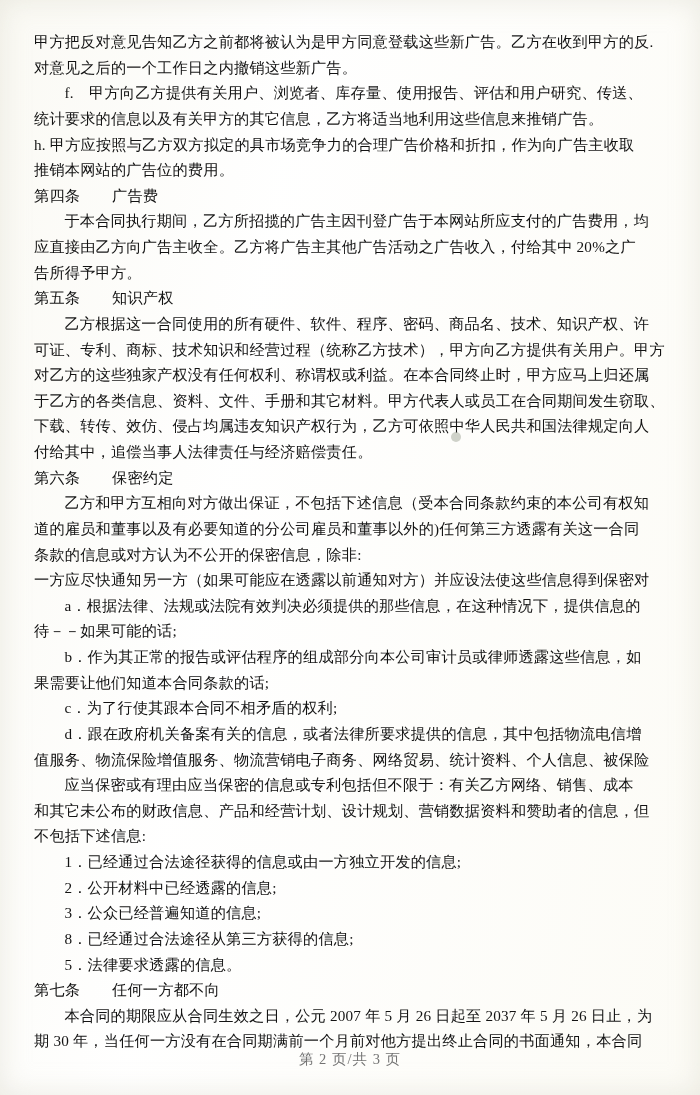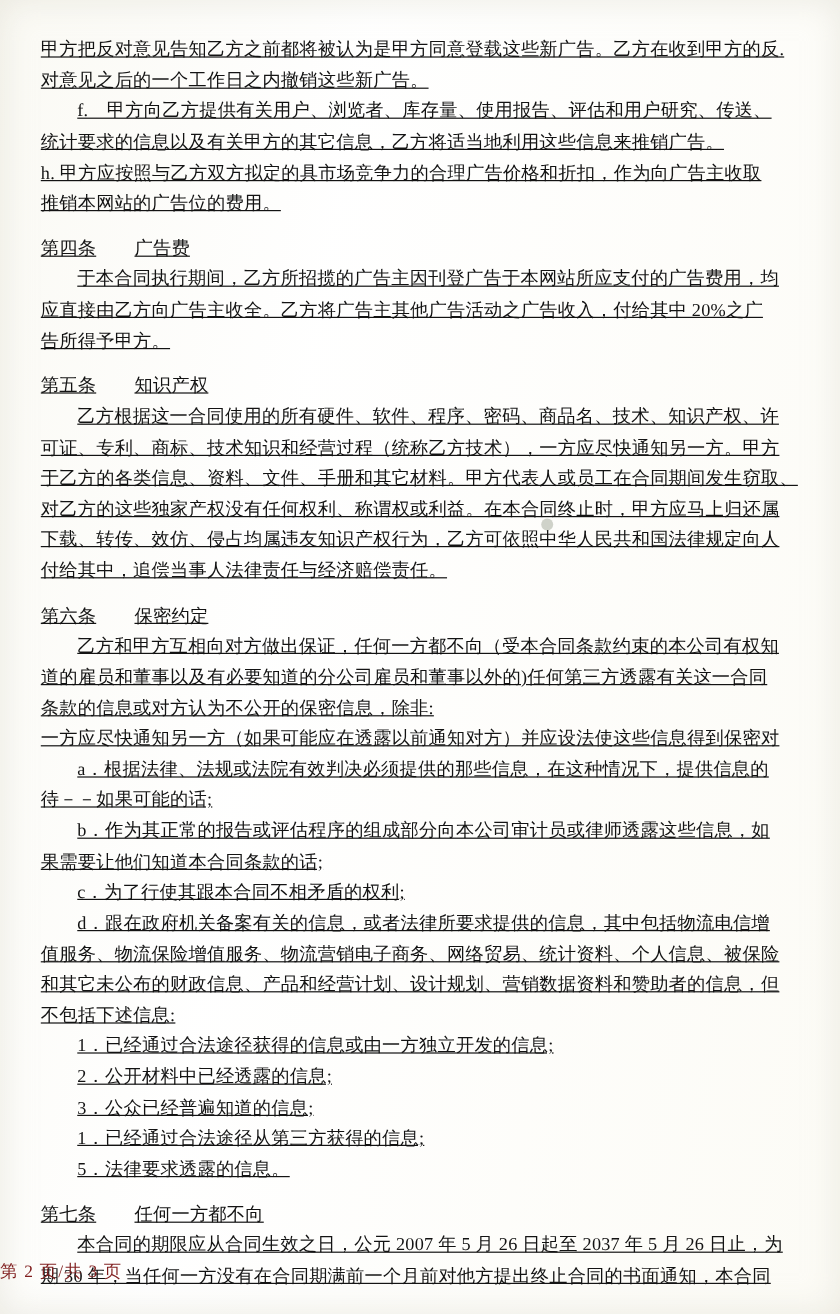--- a/index.html
+++ b/index.html
@@ -17,49 +17,49 @@
   }
   
   .page {
     position: absolute;
     inset: 0;
     background:
       linear-gradient(100deg, rgba(250,249,243,0.85) 0%, rgba(255,255,255,0.9) 35%, rgba(252,251,245,0.9) 100%),
       #fdfdfa;
     box-sizing: border-box;
     padding: 30px 34px 14px 34px;
-    text-decoration: underline;
   }
   .doc {
     font-size: 15.2px;
     line-height: 1.62;
     text-align: justify;
     letter-spacing: 0.2px;
   }
   .p {
     margin: 0 0 1px 0;
     text-indent: 0;
   }
   .indent1 { text-indent: 2em; }
   .sec-head {
-    margin-top: 13px;
+    margin-top: 1px;
     text-indent: 0;
   }
   .sec-head .gap { display: inline-block; width: 2.1em; }
   .list-item {
     text-indent: 2em;
   }
   .footer {
     position: absolute;
     left: 0;
     right: 0;
     bottom: 26px;
+    text-align: center;
     font-size: 14.5px;
     letter-spacing: 1px;
-    color: #7f1d1d;
+    color: #737373;
   }
   
   .edge-shadow {
     position: absolute;
     inset: 0;
     pointer-events: none;
     box-shadow: inset 0 0 28px rgba(220,218,205,0.55);
   }
   .smudge {
     position: absolute;
@@ -88,48 +88,49 @@
 
     <div class="p indent1">于本合同执行期间，乙方所招揽的广告主因刊登广告于本网站所应支付的广告费用，均</div>
     <div class="p">应直接由乙方向广告主收全。乙方将广告主其他广告活动之广告收入，付给其中 20%之广</div>
     <div class="p">告所得予甲方。</div>
 
     <div class="p sec-head">
       <span>第五条</span><span class="gap"></span><span>知识产权</span>
     </div>
 
     <div class="p indent1">乙方根据这一合同使用的所有硬件、软件、程序、密码、商品名、技术、知识产权、许</div>
-    <div class="p">可证、专利、商标、技术知识和经营过程（统称乙方技术），一方应尽快通知另一方。甲方</div>
+    <div class="p">可证、专利、商标、技术知识和经营过程（统称乙方技术），甲方向乙方提供有关用户。甲方</div>
+    <div class="p">对乙方的这些独家产权没有任何权利、称谓权或利益。在本合同终止时，甲方应马上归还属</div>
     <div class="p">于乙方的各类信息、资料、文件、手册和其它材料。甲方代表人或员工在合同期间发生窃取、</div>
-    <div class="p">对乙方的这些独家产权没有任何权利、称谓权或利益。在本合同终止时，甲方应马上归还属</div>
     <div class="p">下载、转传、效仿、侵占均属违友知识产权行为，乙方可依照中华人民共和国法律规定向人</div>
     <div class="p">付给其中，追偿当事人法律责任与经济赔偿责任。</div>
 
     <div class="p sec-head">
       <span>第六条</span><span class="gap"></span><span>保密约定</span>
     </div>
 
-    <div class="p indent1">乙方和甲方互相向对方做出保证，任何一方都不向（受本合同条款约束的本公司有权知</div>
+    <div class="p indent1">乙方和甲方互相向对方做出保证，不包括下述信息（受本合同条款约束的本公司有权知</div>
     <div class="p">道的雇员和董事以及有必要知道的分公司雇员和董事以外的)任何第三方透露有关这一合同</div>
     <div class="p">条款的信息或对方认为不公开的保密信息，除非:</div>
     <div class="p">一方应尽快通知另一方（如果可能应在透露以前通知对方）并应设法使这些信息得到保密对</div>
     <div class="p indent1">a．根据法律、法规或法院有效判决必须提供的那些信息，在这种情况下，提供信息的</div>
     <div class="p">待－－如果可能的话;</div>
     <div class="p indent1">b．作为其正常的报告或评估程序的组成部分向本公司审计员或律师透露这些信息，如</div>
     <div class="p">果需要让他们知道本合同条款的话;</div>
     <div class="p indent1">c．为了行使其跟本合同不相矛盾的权利;</div>
     <div class="p indent1">d．跟在政府机关备案有关的信息，或者法律所要求提供的信息，其中包括物流电信增</div>
     <div class="p">值服务、物流保险增值服务、物流营销电子商务、网络贸易、统计资料、个人信息、被保险</div>
+    <div class="p indent1">应当保密或有理由应当保密的信息或专利包括但不限于：有关乙方网络、销售、成本</div>
     <div class="p">和其它未公布的财政信息、产品和经营计划、设计规划、营销数据资料和赞助者的信息，但</div>
     <div class="p">不包括下述信息:</div>
 
     <div class="p list-item">1．已经通过合法途径获得的信息或由一方独立开发的信息;</div>
     <div class="p list-item">2．公开材料中已经透露的信息;</div>
     <div class="p list-item">3．公众已经普遍知道的信息;</div>
-    <div class="p list-item">1．已经通过合法途径从第三方获得的信息;</div>
+    <div class="p list-item">8．已经通过合法途径从第三方获得的信息;</div>
     <div class="p list-item">5．法律要求透露的信息。</div>
 
     <div class="p sec-head">
       <span>第七条</span><span class="gap"></span><span>任何一方都不向</span>
     </div>
 
     <div class="p indent1">本合同的期限应从合同生效之日，公元 2007 年 5 月 26 日起至 2037 年 5 月 26 日止，为</div>
     <div class="p">期 30 年，当任何一方没有在合同期满前一个月前对他方提出终止合同的书面通知，本合同</div>
 
   </div>

